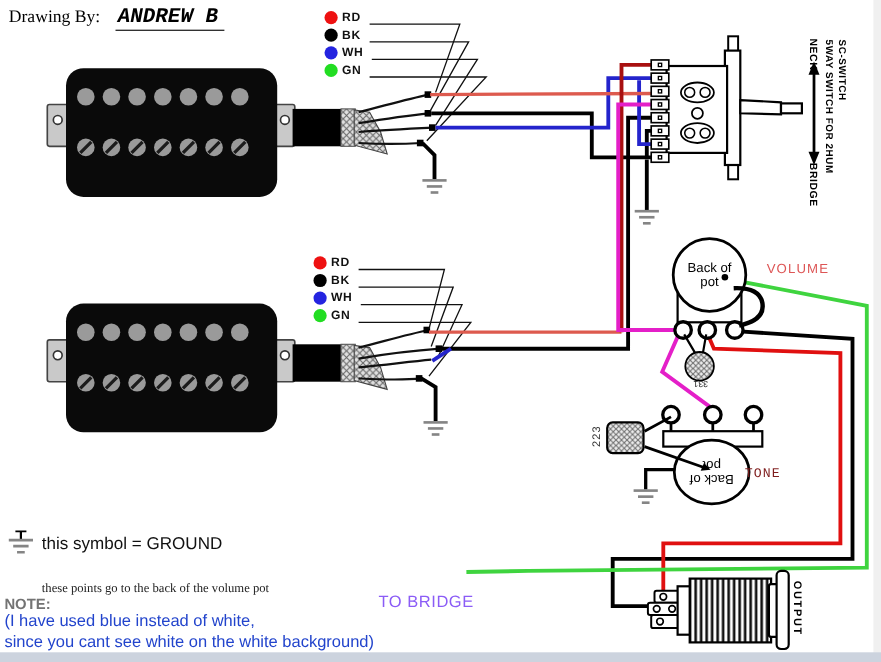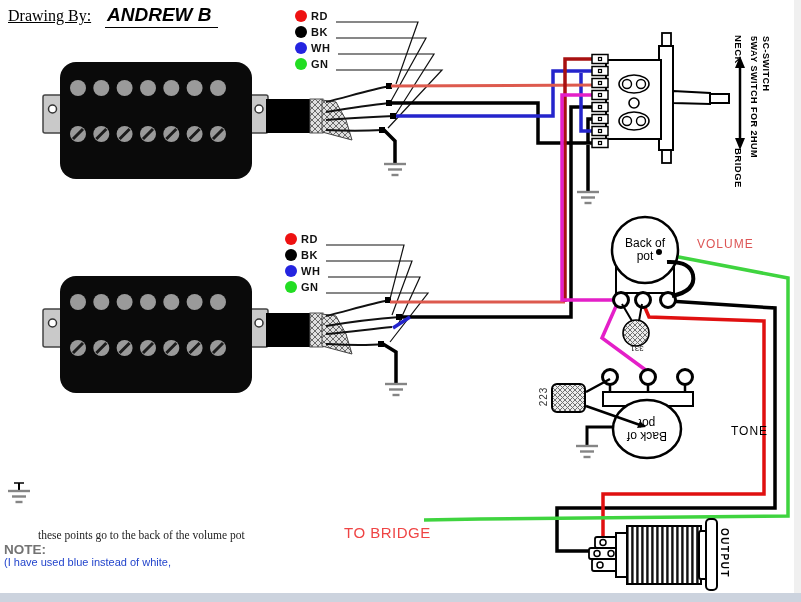--- a/index.html
+++ b/index.html
@@ -1,36 +1,36 @@
 <!DOCTYPE html>
 <html><head>
 <meta charset="utf-8">
 <style>
   html,body{margin:0;padding:0;background:#fff;}
   .stage{position:relative;width:801px;height:602px;background:#ffffff;overflow:hidden;
          font-family:"Liberation Sans",sans-serif;}
   .abs{position:absolute;}
   .art{position:absolute;left:0;top:0;}
   .title-label{font-family:"Liberation Serif",serif;font-size:16px;color:#000;
-               text-decoration:underline;text-align:center;}
-  .title-name{font-family:Liberation Sans, sans-serif;font-style:italic;font-weight:bold;
+               text-align:center;}
+  .title-name{font-family:Liberation Mono, monospace;font-style:italic;font-weight:bold;
               font-size:19px;color:#000;border-bottom:1.5px solid #000;padding:0 6px 1px 2px;}
   .legend-item{display:flex;align-items:flex-start;gap:4px;height:16px;}
   .dot{width:12px;height:12px;border-radius:50%;display:inline-block;}
   .legend-code{font-size:11px;font-weight:bold;color:#111;letter-spacing:0.5px;}
   .pot-face{font-size:12px;color:#000;text-align:center;line-height:13px;}
   .pot-label{font-size:12px;letter-spacing:1px;}
   .vtext{writing-mode:vertical-rl;text-orientation:mixed;font-weight:bold;color:#000;}
   .sw-text{font-size:9px;line-height:12px;letter-spacing:0.5px;}
   .nb-text{font-size:9.5px;letter-spacing:0.5px;}
   .out-text{font-size:10px;letter-spacing:1.5px;}
   .gnd-line1{font-size:15.5px;color:#111;}
   .gnd-line2{font-size:11.5px;color:#222;}
   .note-title{font-size:13.5px;font-weight:bold;}
-  .note-line{font-size:11px;}
+  .note-line{font-size:15px;}
   .tobridge{font-size:15px;letter-spacing:0.5px;}
   .cap-label{font-size:10px;color:#333;letter-spacing:1px;}
   .cap-label-sm{font-size:8px;color:#222;}
   .rot180{transform:rotate(180deg);}
   .edge-right{left:794px;top:0;width:7px;height:602px;background:#f0f0f0;}
   .edge-bottom{left:0;top:593px;width:801px;height:9px;background:#ccd3de;}
 </style>
 </head>
 <body>
 
@@ -298,27 +298,29 @@
     <div>Back of</div>
     <div>pot</div>
   </div>
   <div class="abs pot-label" style="left: 697px; top: 237px; color: rgb(221, 85, 85);">VOLUME</div>
   <div class="abs cap-label-sm rot180" style="left:626px;top:344px;width:22px;text-align:center;">331</div>
 
   <div class="abs pot-face rot180" style="left:614px;top:416px;width:66px;">
     <div>Back of</div>
     <div>pot</div>
   </div>
-  <div class="abs pot-label" style="left: 731px; top: 424px; color: #000000;">TONE</div>
+  <div class="abs pot-label" style="left: 677px; top: 424px; color: #7f1d1d; font-family: Liberation Mono, monospace;">TONE</div>
   <div class="abs cap-label" style="left:528px;top:391px;width:30px;text-align:center;transform:rotate(-90deg);">223</div>
 
+  <div class="abs gnd-line1" style="left:38px;top:486px;">this symbol = GROUND</div>
   <div class="abs gnd-line2" style="left:38px;top:529px;font-family:Liberation Serif, serif;">these points go to the back of the volume pot</div>
 
-  <div class="abs tobridge" style="left: 344px; top: 524px; color: #ef4444;">TO BRIDGE</div>
+  <div class="abs tobridge" style="left: 344px; top: 539px; color: #8b5cf6;">TO BRIDGE</div>
 
   <div class="abs vtext out-text" style="left:719px;top:528px;height:66px;">OUTPUT</div>
 
   <div class="abs note-title" style="left: 4px; top: 542px; color: #737373;">NOTE:</div>
   <div class="abs note-line" style="left: 4px; top: 556px; color: rgb(34, 68, 204);">(I have used blue instead of white,</div>
+  <div class="abs note-line" style="left: 4px; top: 575px; color: rgb(34, 68, 204);">since you cant see white on the white background)</div>
 
   <div class="abs edge-right"></div>
   <div class="abs edge-bottom"></div>
 </div>
 
 </body></html>

